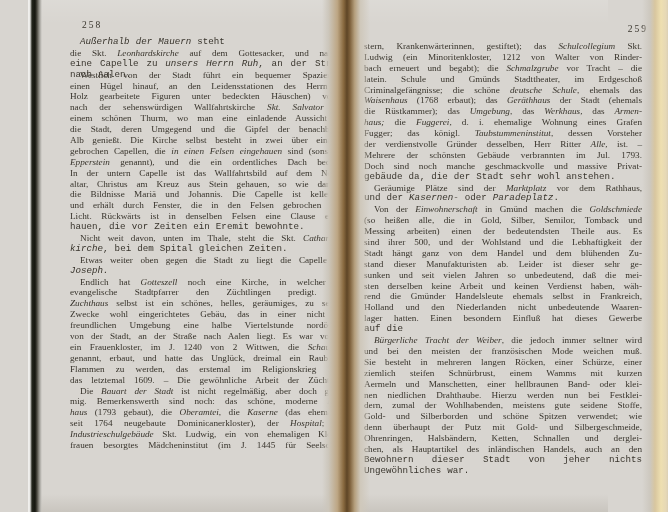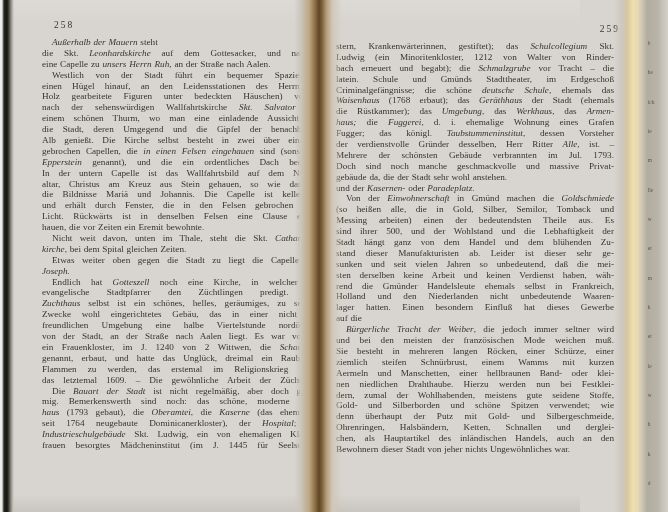--- a/index.html
+++ b/index.html
@@ -1,18 +1,18 @@
 <!DOCTYPE html>
 <html style="--page: #d8d5d0; --ink: #38342c;"><head>
 <meta charset="utf-8">
 <style>
   html,body{margin:0;padding:0;}
   body{width:668px;height:512px;overflow:hidden;background:#d8d5d0;}
   .scan{position:relative;width:580px;height:512px;background:#d8d5d0;
-        font-family:"Liberation Serif","DejaVu Serif",serif;color:#38342c;}
+        font-family:"Liberation Serif","DejaVu Serif",serif;color:#38342c;margin-left:28px;}
   
   .scan::before{content:"";position:absolute;inset:0;pointer-events:none;
         background:linear-gradient(180deg,rgba(255,255,255,.12) 0,rgba(255,255,255,0) 24px),
                    linear-gradient(0deg,rgba(70,58,38,.10) 0,rgba(70,58,38,0) 18px);}
   
   .left-edge{position:absolute;left:0;top:0;width:14px;height:100%;
         background:linear-gradient(90deg,#f3f2f0 0px,#e8e7e4 2px,#23251c 4px,#15160f 7px,
                    #4a483f 9px,#8f8d86 11px,#c3c1bc 13px,rgba(216,213,208,0) 14px);}
   
   .gutter{position:absolute;left:294px;top:0;width:48px;height:100%;
@@ -32,21 +32,21 @@
   
   .page-area{position:absolute;}
   .page-area.left{left:42px;top:20px;width:278px;}
   .page-area.right{left:336px;top:24px;width:278px;}
   .pagenum{font-size:9.5px;letter-spacing:2px;height:11px;line-height:11px;margin-bottom:6px;}
   .page-area.left .pagenum{padding-left:12px;}
   .page-area.right .pagenum{text-align:right;margin-right:-6px;}
   .textblock{width:100%;}
   .tline{height:10.9px;line-height:10.9px;font-size:9.2px;
          text-align:justify;text-align-last:justify;word-spacing:.5px;white-space:normal;}
-  .tline.last{text-align-last:left;}
+  .tline.last{text-align-last:left;font-family:Liberation Mono, monospace;}
   .tline.ind{text-indent:10px;}
   .it{font-style:italic;}
 </style>
 </head>
 <body>
 
 <div class="scan" style="color: rgb(56, 52, 44); background: rgb(216, 213, 208);">
 
   <div class="page-area left">
     <div class="pagenum">258</div>
@@ -101,20 +101,21 @@
         <div class="tline"><span>latein. Schule und Gmünds Stadttheater, im Erdgeschoß</span></div>
         <div class="tline"><span>Criminalgefängnisse; die schöne </span><span class="it">deutsche Schule</span><span>, ehemals das</span></div>
         <div class="tline"><span class="it">Waisenhaus</span><span> (1768 erbaut); das </span><span class="it">Geräthhaus</span><span> der Stadt (ehemals</span></div>
         <div class="tline"><span>die Rüstkammer); das </span><span class="it">Umgebung</span><span>, das </span><span class="it">Werkhaus</span><span>, das </span><span class="it">Armen-</span></div>
         <div class="tline"><span class="it">haus;</span><span> die </span><span class="it">Fuggerei</span><span>, d. i. ehemalige Wohnung eines Grafen</span></div>
         <div class="tline"><span>Fugger; das königl. </span><span class="it">Taubstummeninstitut</span><span>, dessen Vorsteher</span></div>
         <div class="tline"><span>der verdienstvolle Gründer desselben, Herr Ritter </span><span class="it">Alle</span><span>, ist. –</span></div>
         <div class="tline"><span>Mehrere der schönsten Gebäude verbrannten im Jul. 1793.</span></div>
         <div class="tline"><span>Doch sind noch manche geschmackvolle und massive Privat-</span></div>
         <div class="tline last"><span>gebäude da, die der Stadt sehr wohl anstehen.</span></div>
+        <div class="tline ind"><span>Geräumige Plätze sind der </span><span class="it">Marktplatz</span><span> vor dem Rathhaus,</span></div>
         <div class="tline last"><span>und der </span><span class="it">Kasernen-</span><span> oder </span><span class="it">Paradeplatz</span><span>.</span></div>
         <div class="tline ind"><span>Von der </span><span class="it">Einwohnerschaft</span><span> in Gmünd machen die </span><span class="it">Goldschmiede</span></div>
         <div class="tline"><span>(so heißen alle, die in Gold, Silber, Semilor, Tomback und</span></div>
         <div class="tline"><span>Messing arbeiten) einen der bedeutendsten Theile aus. Es</span></div>
         <div class="tline"><span>sind ihrer 500, und der Wohlstand und die Lebhaftigkeit der</span></div>
         <div class="tline"><span>Stadt hängt ganz von dem Handel und dem blühenden Zu-</span></div>
         <div class="tline"><span>stand dieser Manufakturisten ab. Leider ist dieser sehr ge-</span></div>
         <div class="tline"><span>sunken und seit vielen Jahren so unbedeutend, daß die mei-</span></div>
         <div class="tline"><span>sten derselben keine Arbeit und keinen Verdienst haben, wäh-</span></div>
         <div class="tline"><span>rend die Gmünder Handelsleute ehemals selbst in Frankreich,</span></div>

